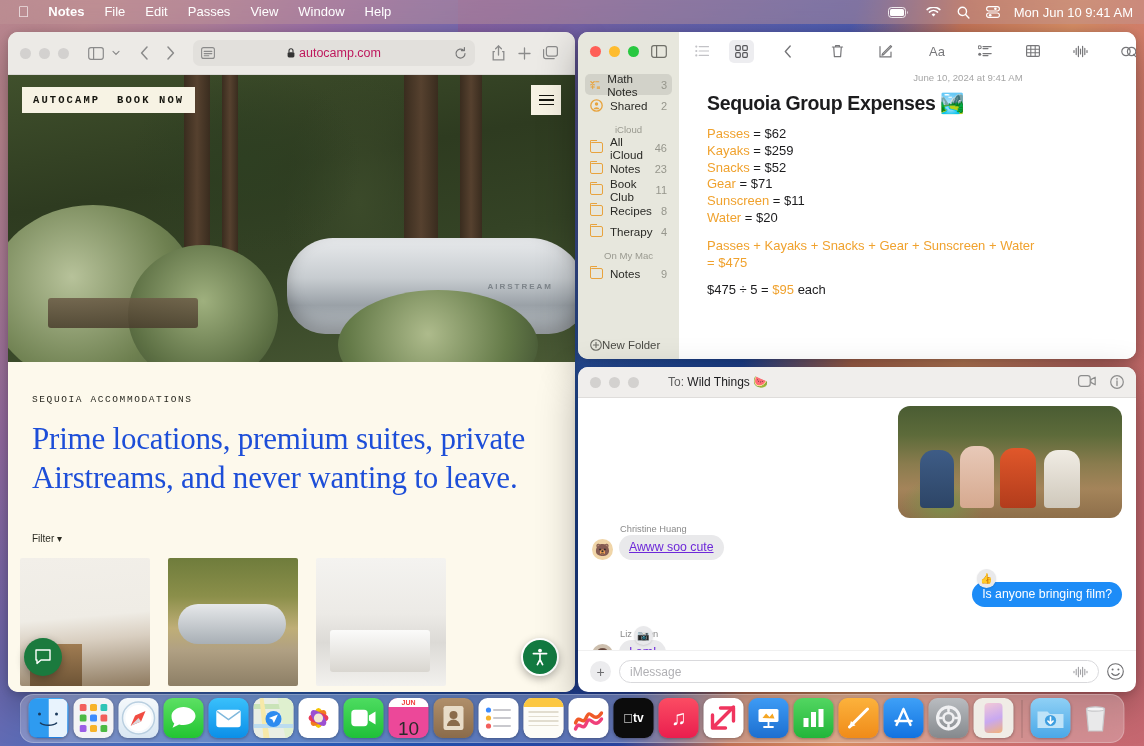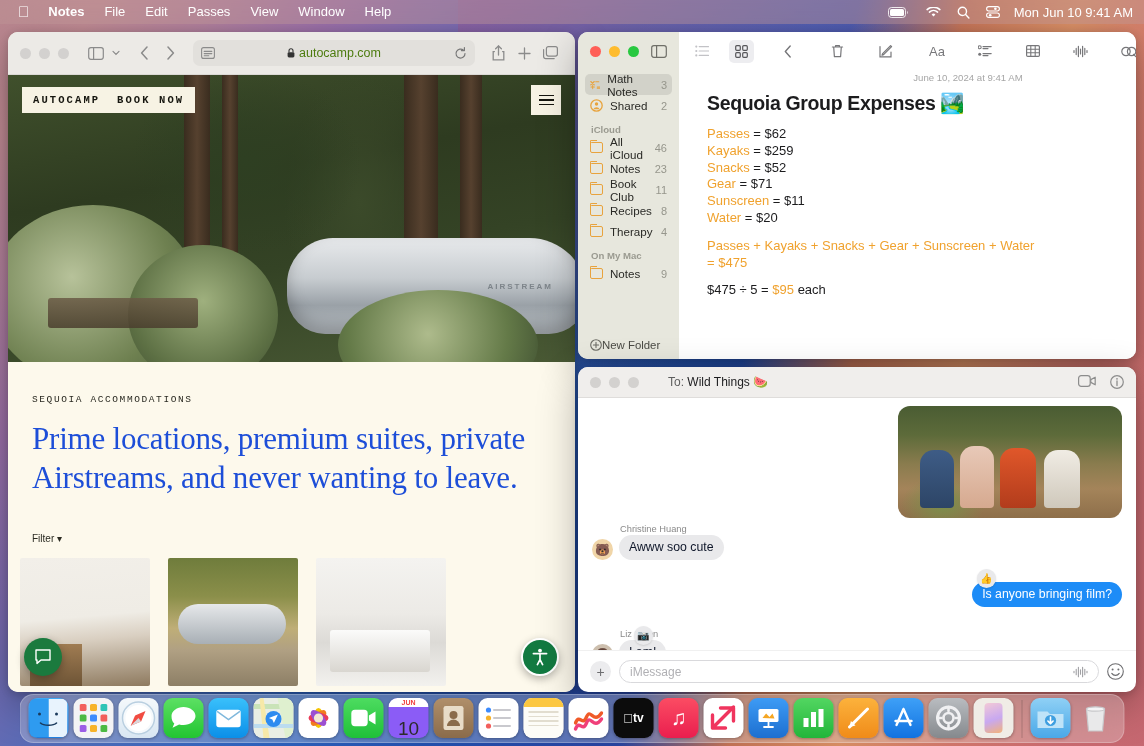--- a/index.html
+++ b/index.html
@@ -54,21 +54,21 @@
   
   #safari{left:8px;top:32px;width:567px;height:660px;background:#fdf9ec;}
   #safari .sbar{height:43px;background:#eceae6;display:flex;align-items:center;
     padding:0 12px;gap:0;border-bottom:1px solid rgba(0,0,0,.07);}
   #safari .sbar .grp{display:flex;align-items:center;}
   .sicon{width:26px;height:26px;display:flex;align-items:center;justify-content:center;
     color:#8b8b8b;}
   .urlbar{flex:1;height:26px;margin:0 10px;background:#e2e0dc;border-radius:7px;
     display:flex;align-items:center;padding:0 8px;position:relative;}
   .urlbar .center{position:absolute;left:0;right:0;display:flex;align-items:center;
-    justify-content:center;gap:4px;font-size:12.5px;color:#4d7c0f;}
+    justify-content:center;gap:4px;font-size:12.5px;color:#be185d;}
   .urlbar .rl{margin-left:auto;z-index:2;color:#777;}
   .urlbar .sd{z-index:2;color:#8b8b8b;}
 
   #safari .page{height:calc(100% - 43px);overflow:hidden;background:#fdf9ec;position:relative;}
   .hero{height:287px;position:relative;overflow:hidden;
     background:
       radial-gradient(ellipse 120px 90px at 14% 78%, #9aa87a 0%, rgba(80,95,55,0) 70%),
       radial-gradient(ellipse 160px 130px at 42% 30%, #2e3f22 0%, rgba(30,42,20,0) 72%),
       radial-gradient(ellipse 100px 180px at 62% 45%, #3b4a2a 0%, rgba(40,55,28,0) 75%),
       linear-gradient(170deg,#40502c 0%, #2e3b20 36%, #344325 62%, #4a5a35 100%);}
@@ -118,21 +118,21 @@
   
   #notes{left:578px;top:32px;width:558px;height:327px;background:#fff;display:flex;}
   #notes .side{width:165px;background:#e7e7dd;display:flex;flex-direction:column;}
   #notes .side .top{height:38px;display:flex;align-items:center;padding:0 12px;gap:12px;}
   .sbtog{color:#6f6f68;display:flex;align-items:center;}
   #notes .side .list{flex:1;padding:4px 7px 0 7px;overflow:hidden;}
   .nrow{height:21px;display:flex;align-items:center;gap:7px;padding:0 5px;
     border-radius:5px;font-size:11.6px;color:#2a2a26;}
   .nrow.sel{background:rgba(0,0,0,.09);}
   .nrow .cnt{margin-left:auto;color:#96968c;font-size:11px;}
-  .ngroup{font-size:9.6px;color:#9a9a90;padding:8px 6px 2px 6px;font-weight:700;}
+  .ngroup{font-size:9.6px;color:#9a9a90;padding:8px 6px 2px 6px;font-weight:400;text-align:center;}
   .folder{width:13px;height:11px;position:relative;flex:0 0 13px;}
   .folder:before{content:"";position:absolute;inset:0;border-radius:1.5px 2px 2px 2px;
     border:1.4px solid #e8a33d;}
   .folder:after{content:"";position:absolute;left:0;top:-2.4px;width:6px;height:3px;
     border-top:1.4px solid #e8a33d;border-left:1.4px solid #e8a33d;border-radius:1.5px 0 0 0;}
   #notes .newfolder{height:28px;display:flex;align-items:center;gap:0;padding:0 12px;
     font-size:11.4px;color:#4a4a44;}
   #notes .main{flex:1;background:#fff;display:flex;flex-direction:column;}
   #notes .ntoolbar{height:38px;display:flex;align-items:center;gap:15px;padding:0 10px;}
   .ntb{width:25px;height:23px;display:flex;align-items:center;justify-content:center;
@@ -161,21 +161,21 @@
     background:
       radial-gradient(ellipse 60px 40px at 20% 88%, #7a8f4a 0%, rgba(120,140,70,0) 70%),
       linear-gradient(180deg,#4a5c33 0%,#5d6b3a 26%,#8a7c4e 52%,#a4845a 74%,#8e6f4a 100%);}
   .photo .person{position:absolute;bottom:10px;border-radius:14px 14px 4px 4px;}
   .msgrow{display:flex;align-items:flex-end;gap:6px;position:relative;}
   .avatar{width:21px;height:21px;border-radius:50%;flex:0 0 21px;display:flex;
     align-items:center;justify-content:center;font-size:12px;}
   .sender{font-size:9.3px;color:#8a8a8a;margin-left:28px;margin-bottom:1px;}
   .bub{max-width:300px;padding:5px 10px;border-radius:15px;font-size:12.3px;
     line-height:15px;}
-  .bub.gray{background:#e9e9eb;color:#0f172a;}
+  .bub.gray{background:#e9e9eb;color:#6d28d9;text-decoration:underline;}
   .bub.blue{background:#1d8cf7;color:#fff;}
   .outrow{display:flex;justify-content:flex-end;}
   .tapback{position:absolute;width:19px;height:19px;border-radius:50%;
     display:flex;align-items:center;justify-content:center;font-size:10px;
     box-shadow:0 1px 2px rgba(0,0,0,.12);}
   .tapback.g{background:#e9e9eb;}
   #msgs .compose{height:42px;display:flex;align-items:center;gap:8px;padding:0 12px;
     border-top:1px solid rgba(0,0,0,.06);}
   .plusbtn{width:21px;height:21px;border-radius:50%;background:#ececee;color:#6d6d70;
     display:flex;align-items:center;justify-content:center;font-size:14px;line-height:1;}
@@ -708,21 +708,21 @@
           <circle r="4.6" fill="#f3e9d4"></circle>
         </g>
       </svg>
   </div>
   <div class="dapp" style="background:linear-gradient(180deg,#4ddc60,#1fc038);">
     <svg width="26" height="18" viewBox="0 0 26 18">
         <rect x="0.8" y="0.8" width="16.4" height="16.4" rx="3.6" fill="#fff"></rect>
         <path d="M18.4 6.4l6.6-3.8v12.8l-6.6-3.8z" fill="#fff"></path>
       </svg>
   </div>
-  <div class="dapp" style="background:#8b5cf6;flex-direction:column;gap:12px;">
+  <div class="dapp" style="background:#ec4899;flex-direction:column;gap:12px;">
     <div style="width:100%;height:10px;background:#fff;color:#f03e3e;font-size:7px;font-weight:700;display:flex;align-items:center;justify-content:center;">JUN</div>
     <div style="flex:1;display:flex;align-items:center;justify-content:center;font-size:19px;color:#2b2b2b;font-weight:400;line-height:1;">10</div>
   </div>
   <div class="dapp" style="background:linear-gradient(180deg,#b08f6a,#8a6b4a);">
     <svg width="24" height="26" viewBox="0 0 24 26">
         <rect x="2" y="1" width="20" height="24" rx="2.2" fill="#e8dcc8"></rect>
         <circle cx="12" cy="10" r="4" fill="#8a6b4a"></circle>
         <path d="M5.5 21a6.5 6.5 0 0113 0z" fill="#8a6b4a"></path>
       </svg>
   </div>

